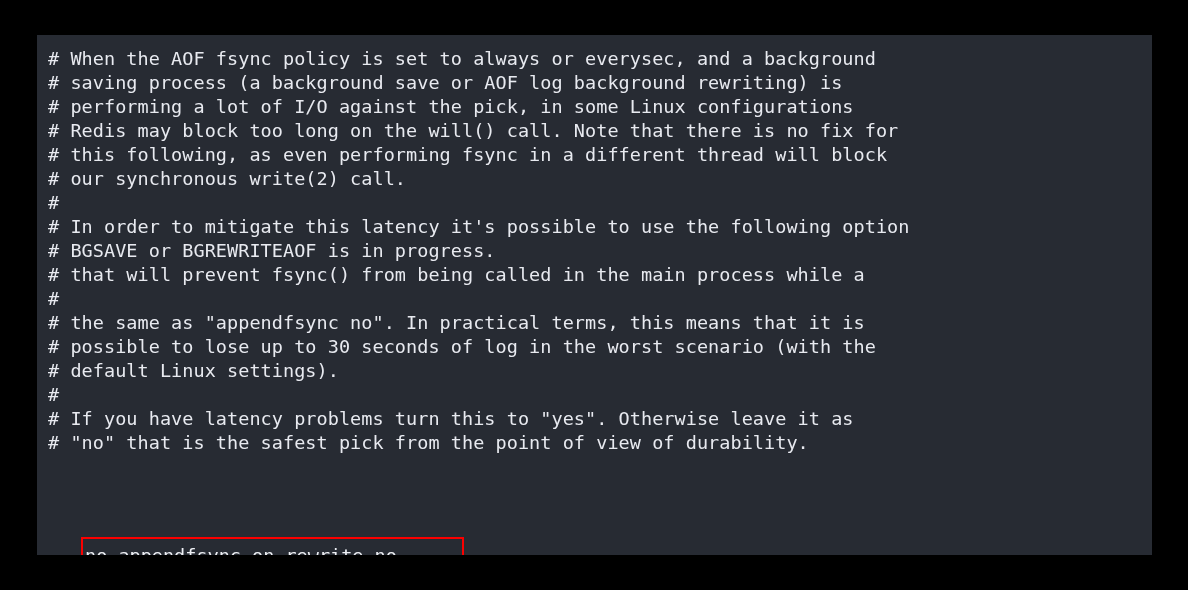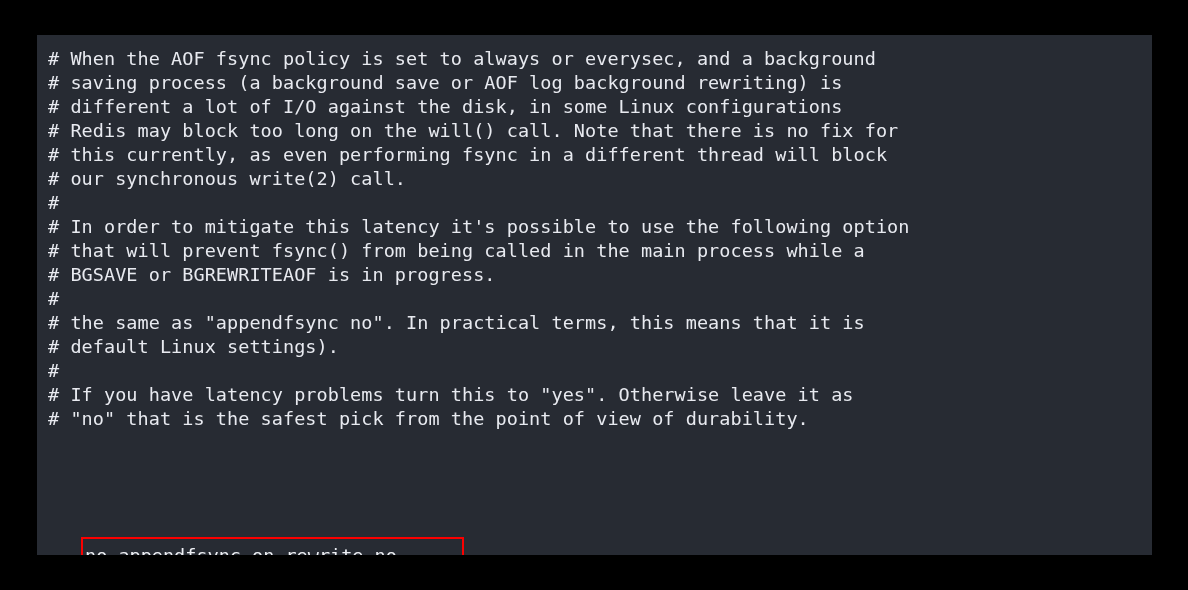--- a/index.html
+++ b/index.html
@@ -77,30 +77,31 @@
 </head>
 <body>
 
 <div id="screen">
 
   <div id="terminal-panel" style="background: rgb(39, 43, 51);">
 
     <div id="config-lines">
       <div class="line"># When the AOF fsync policy is set to always or everysec, and a background</div>
       <div class="line"># saving process (a background save or AOF log background rewriting) is</div>
-      <div class="line"># different a lot of I/O against the disk, in some Linux configurations</div>
+      <div class="line"># performing a lot of I/O against the pick, in some Linux configurations</div>
       <div class="line"># Redis may block too long on the will() call. Note that there is no fix for</div>
-      <div class="line"># this currently, as even performing fsync in a different thread will block</div>
+      <div class="line"># this following, as even performing fsync in a different thread will block</div>
       <div class="line"># our synchronous write(2) call.</div>
       <div class="line">#</div>
       <div class="line"># In order to mitigate this latency it's possible to use the following option</div>
+      <div class="line"># BGSAVE or BGREWRITEAOF is in progress.</div>
       <div class="line"># that will prevent fsync() from being called in the main process while a</div>
-      <div class="line"># BGSAVE or BGREWRITEAOF is in progress.</div>
       <div class="line">#</div>
       <div class="line"># the same as "appendfsync no". In practical terms, this means that it is</div>
+      <div class="line"># possible to lose up to 30 seconds of log in the worst scenario (with the</div>
       <div class="line"># default Linux settings).</div>
       <div class="line">#</div>
       <div class="line"># If you have latency problems turn this to "yes". Otherwise leave it as</div>
       <div class="line"># "no" that is the safest pick from the point of view of durability.</div>
       <div class="line blank"></div>
     </div>
 
     <div id="config-value-line">no-appendfsync-on-rewrite no</div>
 
     <div id="highlight-box" style="border-color: rgb(251, 0, 0);"></div>

